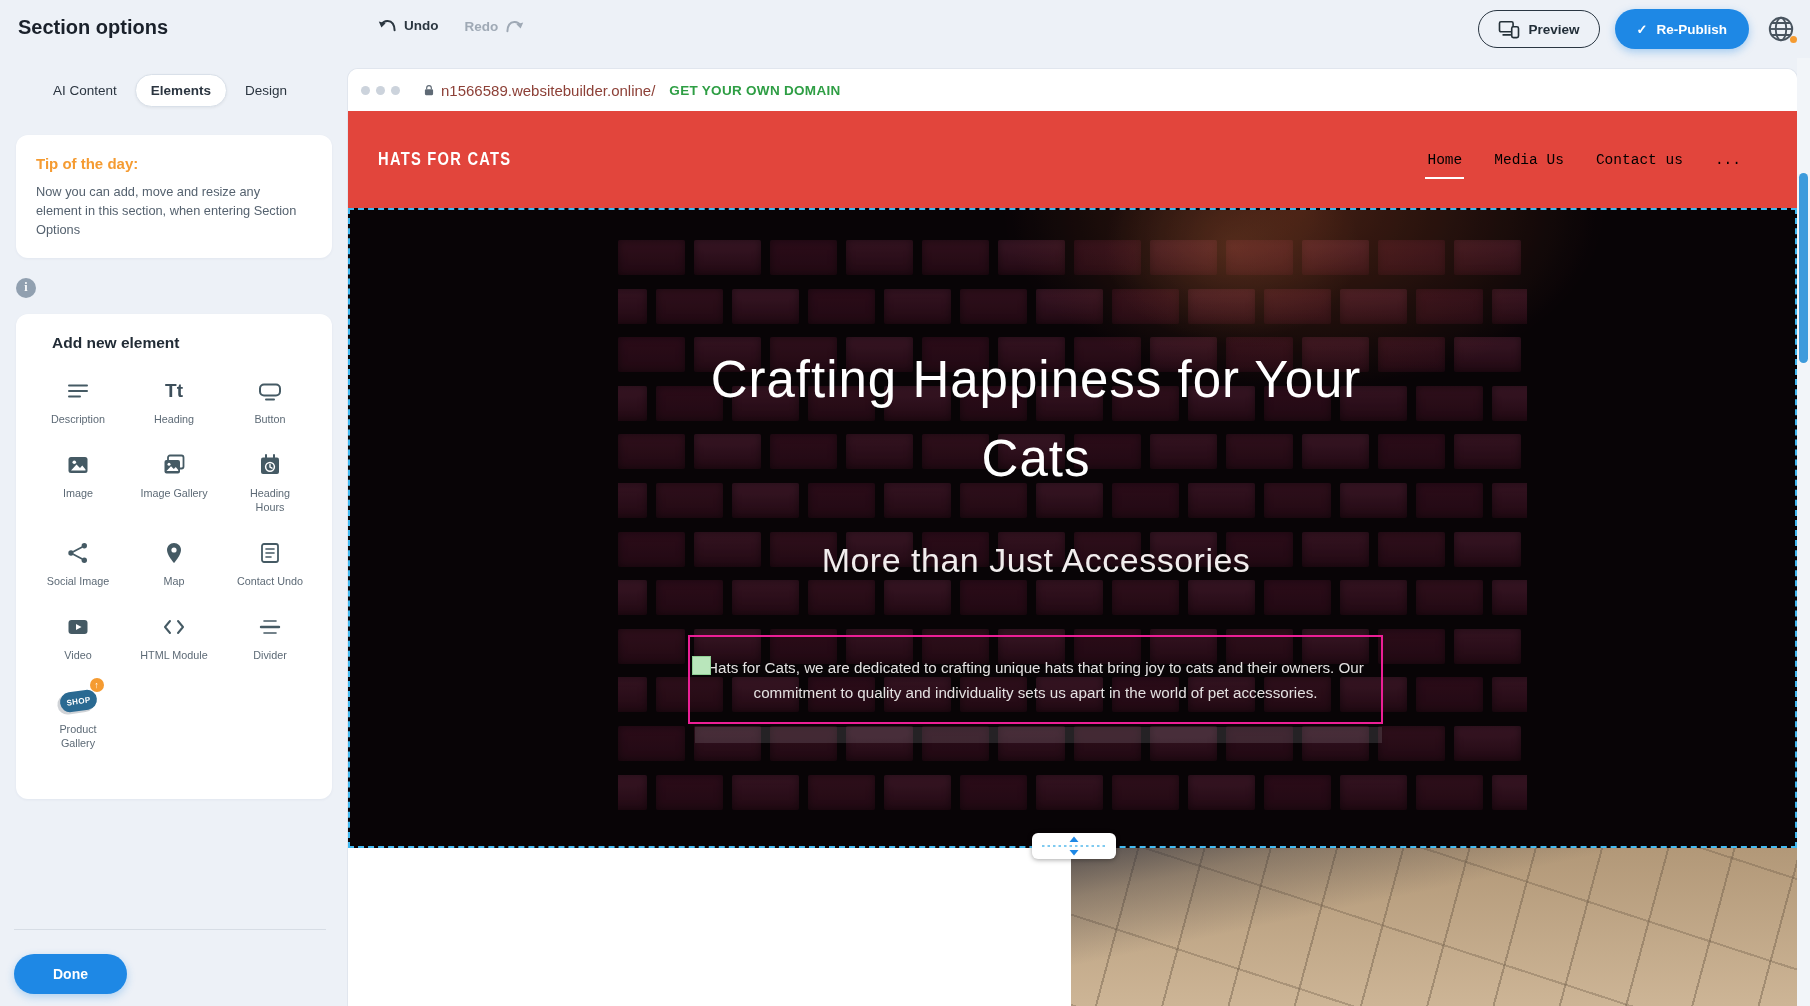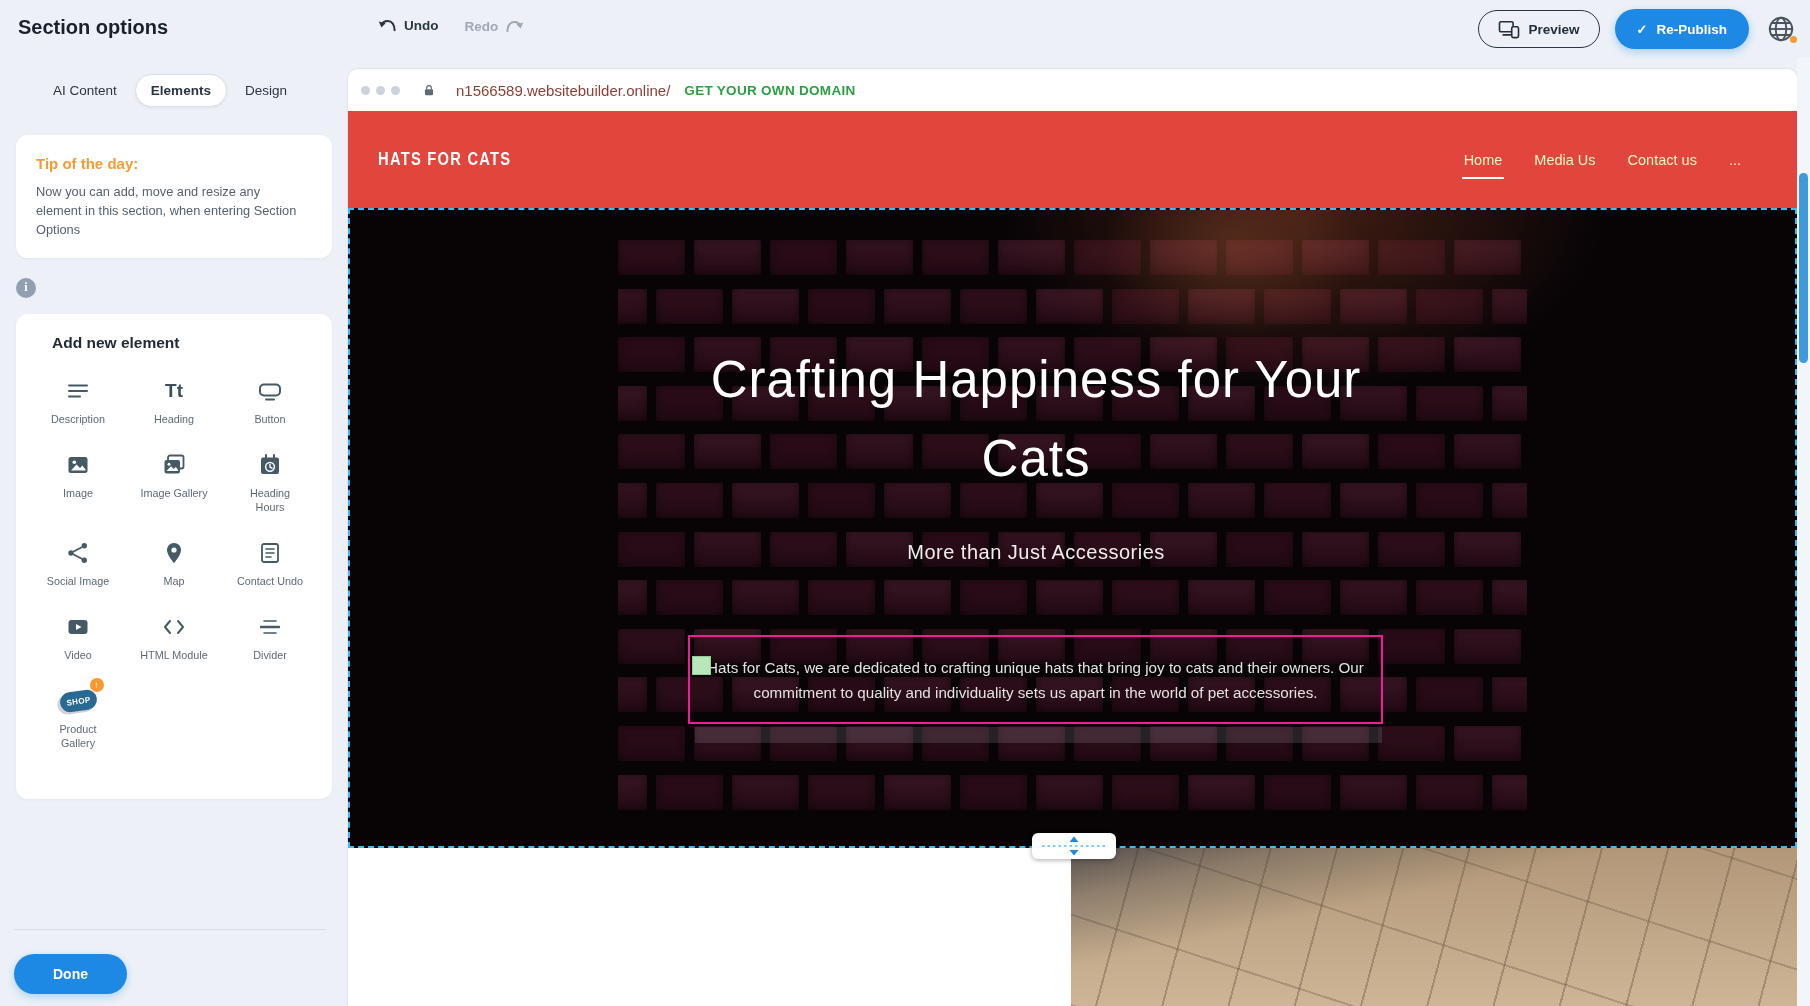--- a/index.html
+++ b/index.html
@@ -56,43 +56,43 @@
     background:var(--accent-blue,#1e88e5);color:#fff;font-size:14px;font-weight:700;cursor:pointer;
     box-shadow:0 3px 8px rgba(30,136,229,.3);}
 
   
   .canvas{position:absolute;left:348px;top:69px;width:1449px;height:937px;background:#fff;
     border-radius:10px 10px 0 0;overflow:hidden;box-shadow:0 0 0 1px rgba(20,40,80,.05);}
   .chrome{height:42px;display:flex;align-items:center;padding-left:13px;background:#fff;}
   .win-dots{display:flex;gap:6px;}
   .win-dots span{width:9px;height:9px;border-radius:50%;background:#ccd3dc;}
   .lock{margin-left:22px;display:flex;}
-  .url{margin-left:20px;font-size:15px;font-weight:500;color:var(--url-color,#8d4037);cursor:pointer;}
+  .url{margin-left:5px;font-size:15px;font-weight:500;color:var(--url-color,#8d4037);cursor:pointer;}
   .domain-cta{margin-left:14px;font-size:13.5px;font-weight:700;letter-spacing:.3px;color:var(--domain-green,#2e9e44);cursor:pointer;}
 
   
   .site-header{position:relative;height:97px;background:var(--header-red,#e2453c);display:flex;align-items:center;}
   .logo{margin-left:30px;color:#fff;font-size:17.5px;font-weight:700;letter-spacing:1.5px;display:inline-block;
     transform:scaleX(.84);transform-origin:left center;white-space:nowrap;cursor:pointer;}
   .site-nav{position:absolute;right:56px;top:50%;transform:translateY(-50%);display:flex;align-items:center;gap:32px;}
-  .nav-item{color:#fef9c3;font-size:14.5px;cursor:pointer;position:relative;white-space:nowrap;}
+  .nav-item{color:#000000;font-size:14.5px;cursor:pointer;position:relative;white-space:nowrap;font-family:Liberation Mono, monospace;}
   .nav-item.active::after{content:"";position:absolute;left:-2px;right:-2px;bottom:-11px;height:2px;background:#fff;}
 
   
   .hero{position:relative;height:640px;background:#0a0508;border:2px dashed var(--selection-blue,#41b9f0);}
   .brick-wall{position:absolute;left:268px;right:268px;top:30px;bottom:26px;overflow:hidden;}
   .brick{position:absolute;width:67px;height:35px;border-radius:2px;box-shadow:inset 0 0 8px rgba(0,0,0,.45);}
   .hero-glow{position:absolute;inset:0;pointer-events:none;
     background:radial-gradient(430px 260px at 66% 0%,rgba(233,106,58,.32),rgba(233,106,58,0) 70%),
                radial-gradient(160px 120px at 61% 6%,rgba(255,150,90,.22),rgba(255,150,90,0) 80%);}
   .hero-shade{position:absolute;inset:0;pointer-events:none;background:rgba(0,0,0,.18);}
   .hero-heading{position:absolute;left:686px;top:130px;transform:translateX(-50%);width:680px;text-align:center;
     color:#fff;font-size:51px;line-height:79px;font-weight:500;letter-spacing:1px;cursor:pointer;}
   .hero-sub{position:absolute;left:686px;top:331px;transform:translateX(-50%);width:700px;text-align:center;
-    color:#f1eded;font-size:20px;font-weight:400;letter-spacing:.5px;cursor:pointer;}
+    color:#f1eded;font-size:34px;font-weight:400;letter-spacing:.5px;cursor:pointer;}
   .para-box{position:absolute;left:338px;top:425px;width:695px;height:89px;border:2px solid var(--selection-pink,#ec1f96);cursor:text;}
   .para-text{padding:19px 6px 0;text-align:center;color:#e4e1e1;font-size:15.2px;line-height:24.5px;}
   .drag-handle{position:absolute;left:2px;top:19px;width:19px;height:19px;background:var(--handle-green,#b9e6bb);
     border:1px solid #8fd094;cursor:grab;}
   .sub-band{position:absolute;left:345px;top:517px;width:687px;height:16px;background:rgba(190,190,200,.16);}
   .resize-pill{position:absolute;left:724px;bottom:-13px;transform:translateX(-50%);width:84px;height:26px;background:#fff;
     border-radius:6px;box-shadow:0 1px 5px rgba(0,0,0,.35);display:flex;align-items:center;justify-content:center;
     z-index:6;cursor:ns-resize;}
 
   

